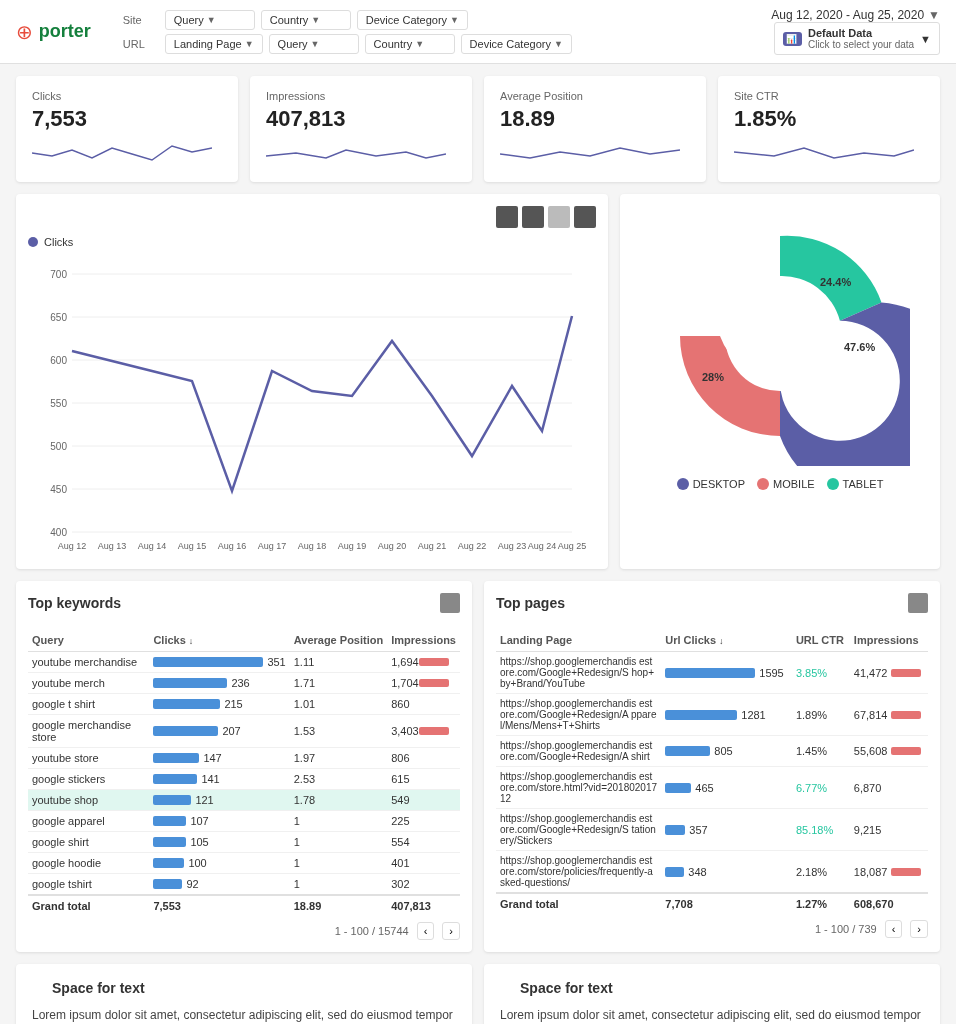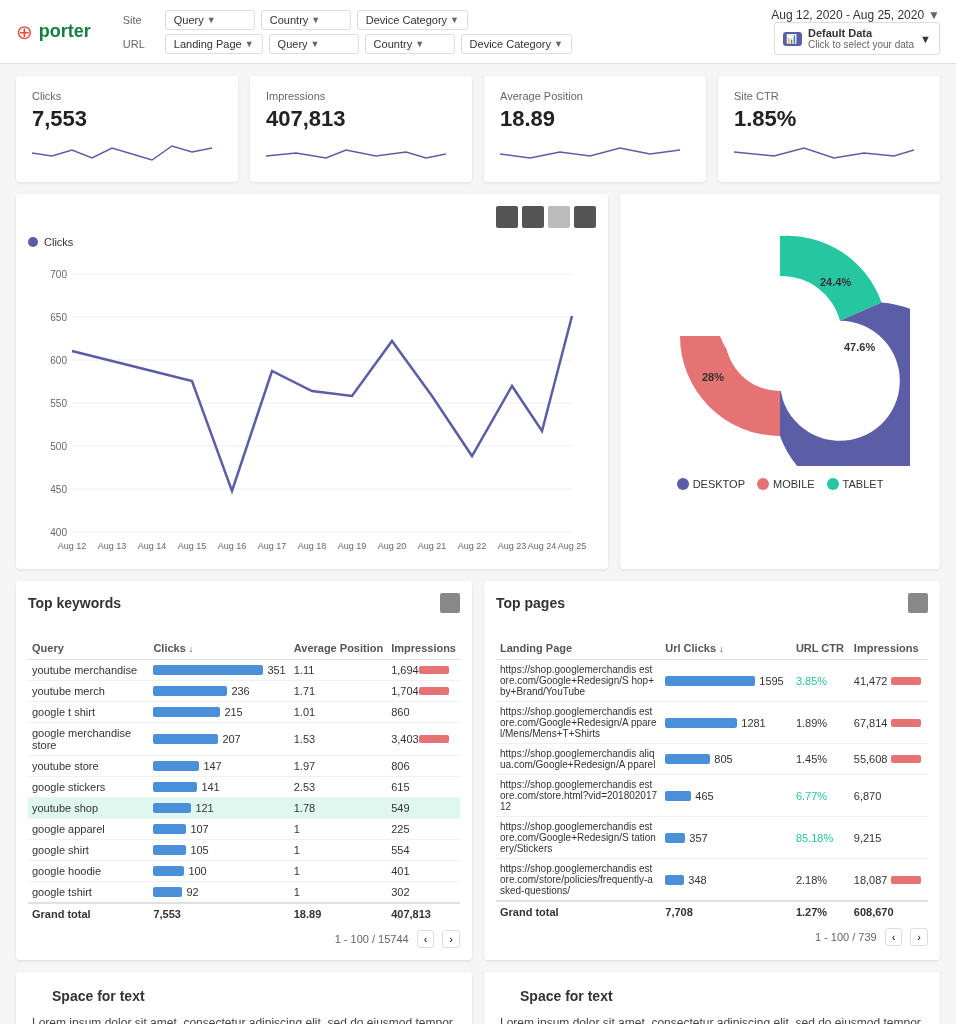--- a/index.html
+++ b/index.html
@@ -45,21 +45,21 @@
 
     
     .donut-section { background: #fff; border-radius: 4px; box-shadow: 0 1px 3px rgba(0,0,0,0.1); padding: 12px; display: flex; flex-direction: column; align-items: center; }
     .donut-legend { display: flex; gap: 12px; margin-top: 12px; font-size: 11px; }
     .legend-item { display: flex; align-items: center; gap: 4px; }
     .legend-color { width: 12px; height: 12px; border-radius: 50%; }
 
     
     .tables-row { display: grid; grid-template-columns: 1fr 1fr; gap: 12px; padding: 0 16px 12px; }
     .table-section { background: #fff; border-radius: 4px; box-shadow: 0 1px 3px rgba(0,0,0,0.1); padding: 12px; }
-    .table-header { display: flex; justify-content: space-between; align-items: center; margin-bottom: 24px; }
+    .table-header { display: flex; justify-content: space-between; align-items: center; margin-bottom: 16px; }
     .table-title { font-size: 14px; font-weight: bold; }
     .table-menu-btn { width: 20px; height: 20px; background: #888; border: none; border-radius: 2px; cursor: pointer; }
     table { width: 100%; border-collapse: collapse; font-size: 11px; }
     th { text-align: left; padding: 5px 4px; border-bottom: 1px solid #e0e0e0; color: #555; font-weight: 600; white-space: nowrap; cursor: pointer; }
     th .sort-arrow { color: #333; font-size: 9px; }
     td { padding: 4px 4px; border-bottom: 1px solid #f0f0f0; vertical-align: middle; }
     tr:last-child td { border-bottom: none; }
     .bar-cell { display: flex; align-items: center; gap: 4px; }
     .bar { height: 10px; border-radius: 2px; }
     .bar-blue { background: #4a90d9; }
@@ -472,21 +472,21 @@
         <div class="bar bar-blue" style="width:72px;"></div>
         <span>1281</span>
       </div>
     </td>
     <td style="">1.89%</td>
     <td>
       <span>67,814</span><div class="bar bar-red" style="width:30px;height:8px;display:inline-block;margin-left:4px;"></div>
     </td>
   </tr>
           <tr>
-    <td style="font-size:10px;max-width:160px;word-break:break-all;">https://shop.googlemerchandis aliqua.com/Google+Redesign/A pparel</td>
+    <td style="font-size:10px;max-width:160px;word-break:break-all;">https://shop.googlemerchandis estore.com/Google+Redesign/A shirt</td>
     <td>
       <div class="bar-cell">
         <div class="bar bar-blue" style="width:45px;"></div>
         <span>805</span>
       </div>
     </td>
     <td style="">1.45%</td>
     <td>
       <span>55,608</span><div class="bar bar-red" style="width:30px;height:8px;display:inline-block;margin-left:4px;"></div>
     </td>

